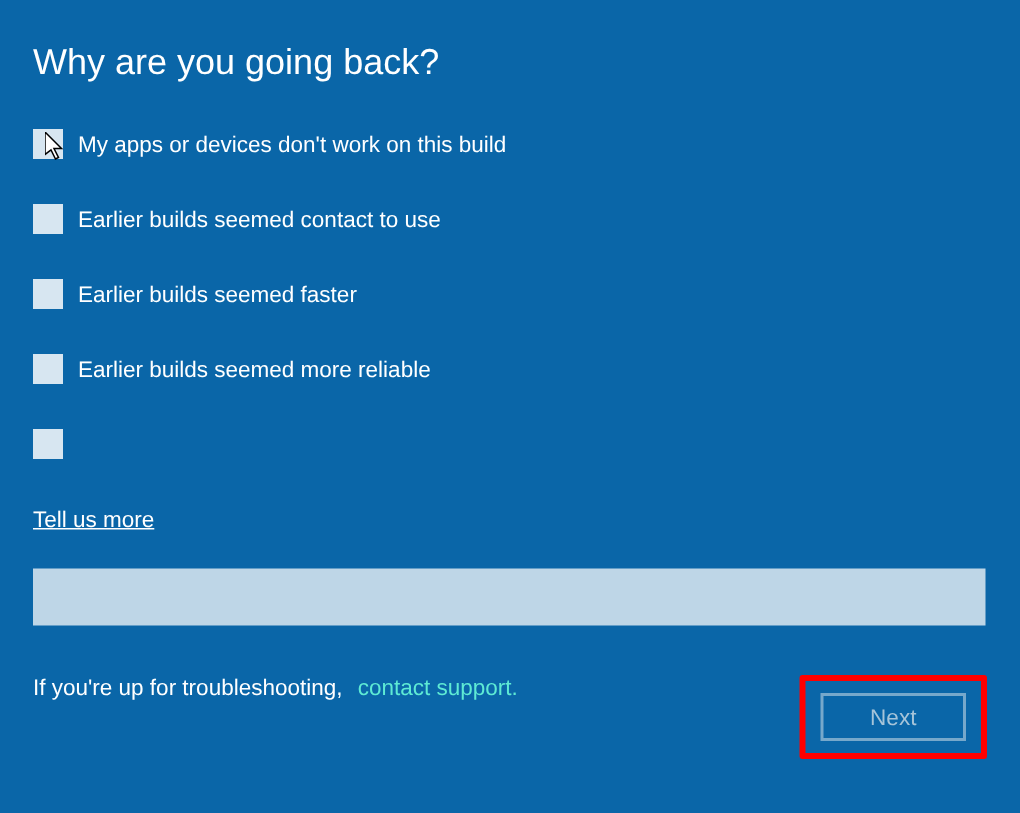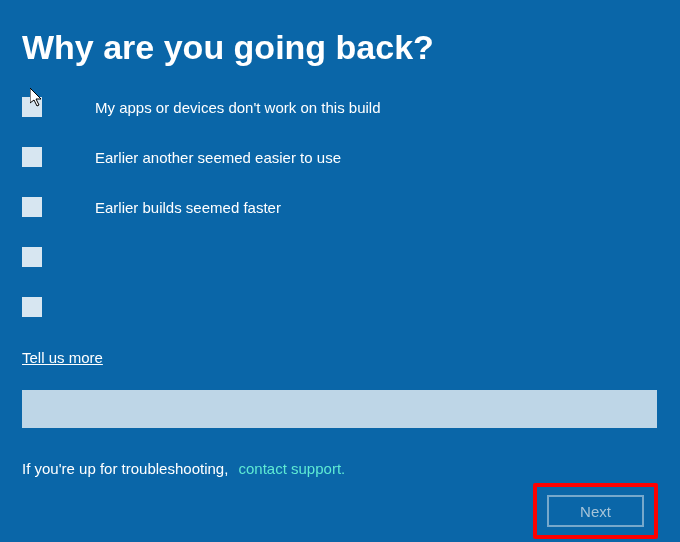--- a/index.html
+++ b/index.html
@@ -10,22 +10,22 @@
     body {
       width: 680px;
       height: 542px;
       background-color: #0a66a8;
       font-family: "Segoe UI", Tahoma, sans-serif;
       color: #ffffff;
       padding: 28px 22px 18px 22px;
       position: relative;
     }
     .title {
-      font-size: 34px;
-      font-weight: 700;
+      font-size: 24px;
+      font-weight: 400;
       margin-bottom: 30px;
     }
     .checkbox-list {
       display: flex;
       flex-direction: column;
       gap: 30px;
       margin-bottom: 32px;
     }
     .checkbox-row {
       display: flex;
@@ -36,21 +36,20 @@
     .checkbox {
       width: 20px;
       height: 20px;
       background-color: #d7e6f1;
       border: none;
       flex-shrink: 0;
     }
     .checkbox-label {
       font-size: 15px;
       font-weight: 400;
-      margin-left: 43px;
     }
     .tell-more-label {
       font-size: 15px;
       margin-bottom: 24px;
       text-decoration: underline;
     }
     .textarea {
       width: 635px;
       height: 38px;
       background-color: #bed6e7;
@@ -64,21 +63,21 @@
     .troubleshoot-row {
       margin-top: 28px;
       font-size: 15px;
     }
     .contact-link {
       color: #5eead4;
       margin-left: 6px;
     }
     .button-row {
       position: absolute;
-      bottom: 3px;
+      bottom: 36px;
       right: 22px;
       display: flex;
       align-items: center;
       gap: 13px;
     }
     .btn {
       min-width: 97px;
       height: 32px;
       border: 2px solid #ffffff;
       background: transparent;
@@ -117,30 +116,31 @@
 
 <div class="checkbox-list">
 
   <div class="checkbox-row">
     <div class="checkbox"></div>
     <span class="checkbox-label">My apps or devices don't work on this build</span>
   </div>
 
   <div class="checkbox-row">
     <div class="checkbox"></div>
-    <span class="checkbox-label">Earlier another seemed easier to use</span>
+    <span class="checkbox-label">Earlier builds seemed contact to use</span>
   </div>
 
   <div class="checkbox-row">
     <div class="checkbox"></div>
     <span class="checkbox-label">Earlier builds seemed faster</span>
   </div>
 
   <div class="checkbox-row">
     <div class="checkbox"></div>
+    <span class="checkbox-label">Earlier builds seemed more reliable</span>
   </div>
 
   <div class="checkbox-row">
     <div class="checkbox"></div>
   </div>
 
 </div>
 
 <div class="tell-more-label">Tell us more</div>
 <textarea class="textarea" style=""></textarea>

